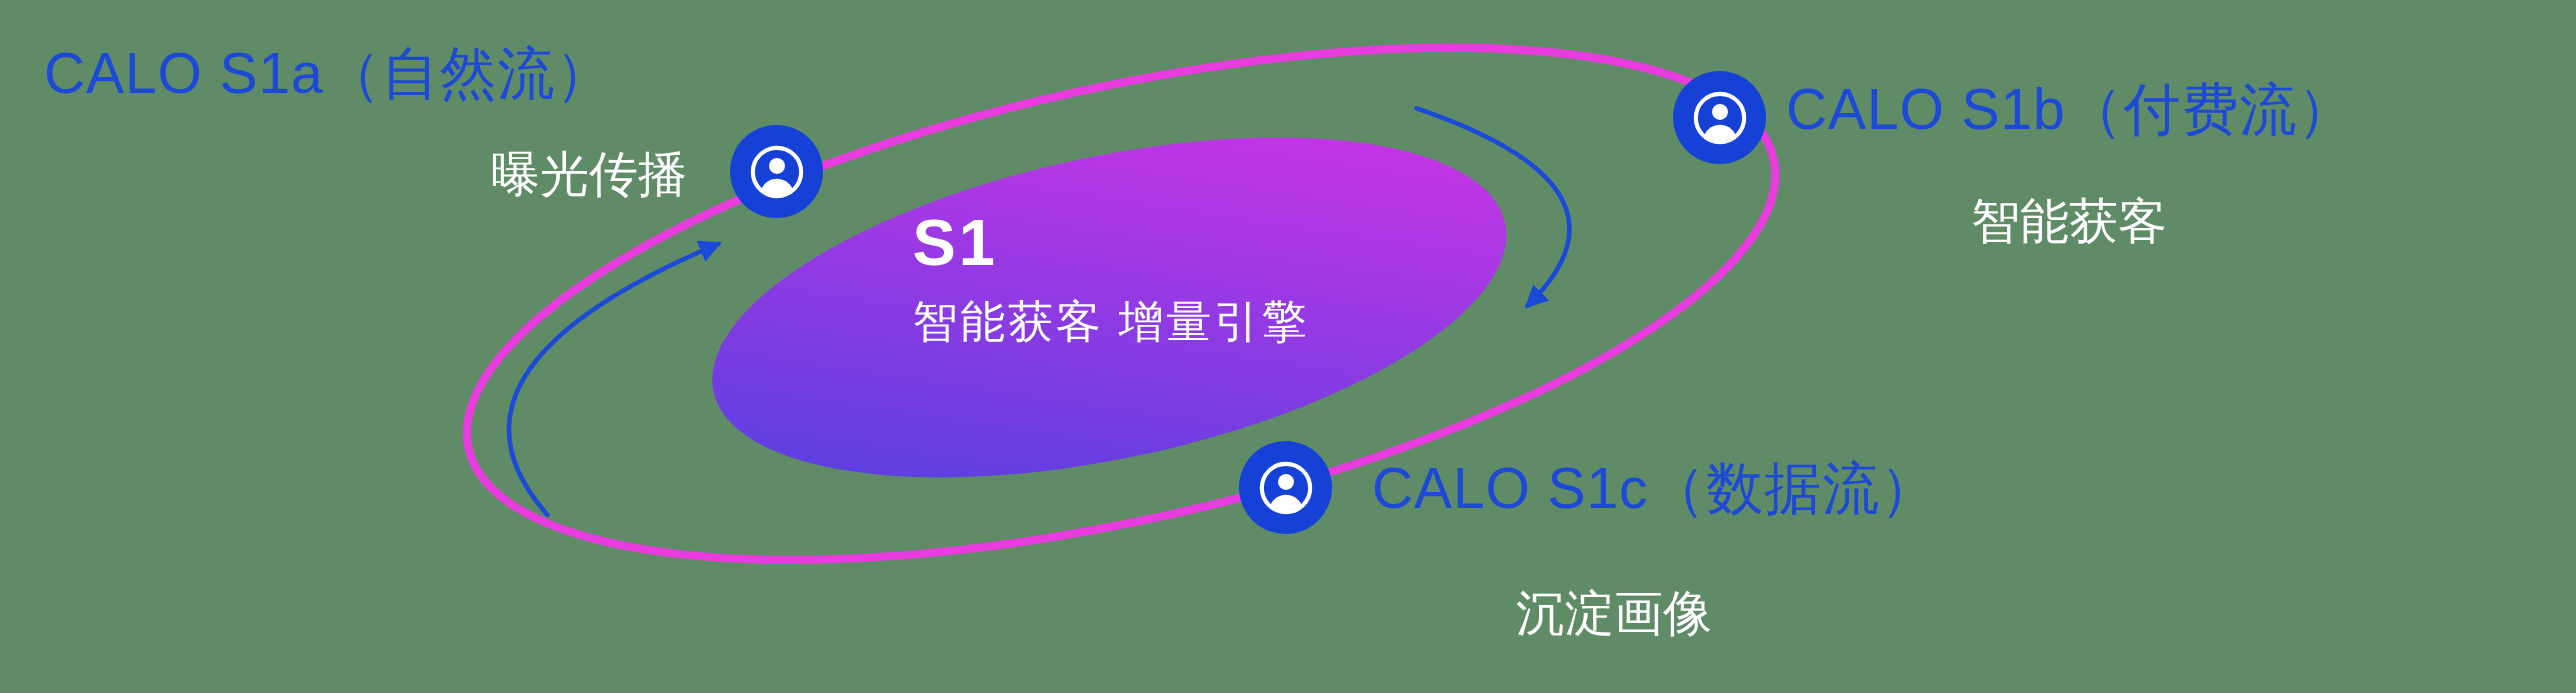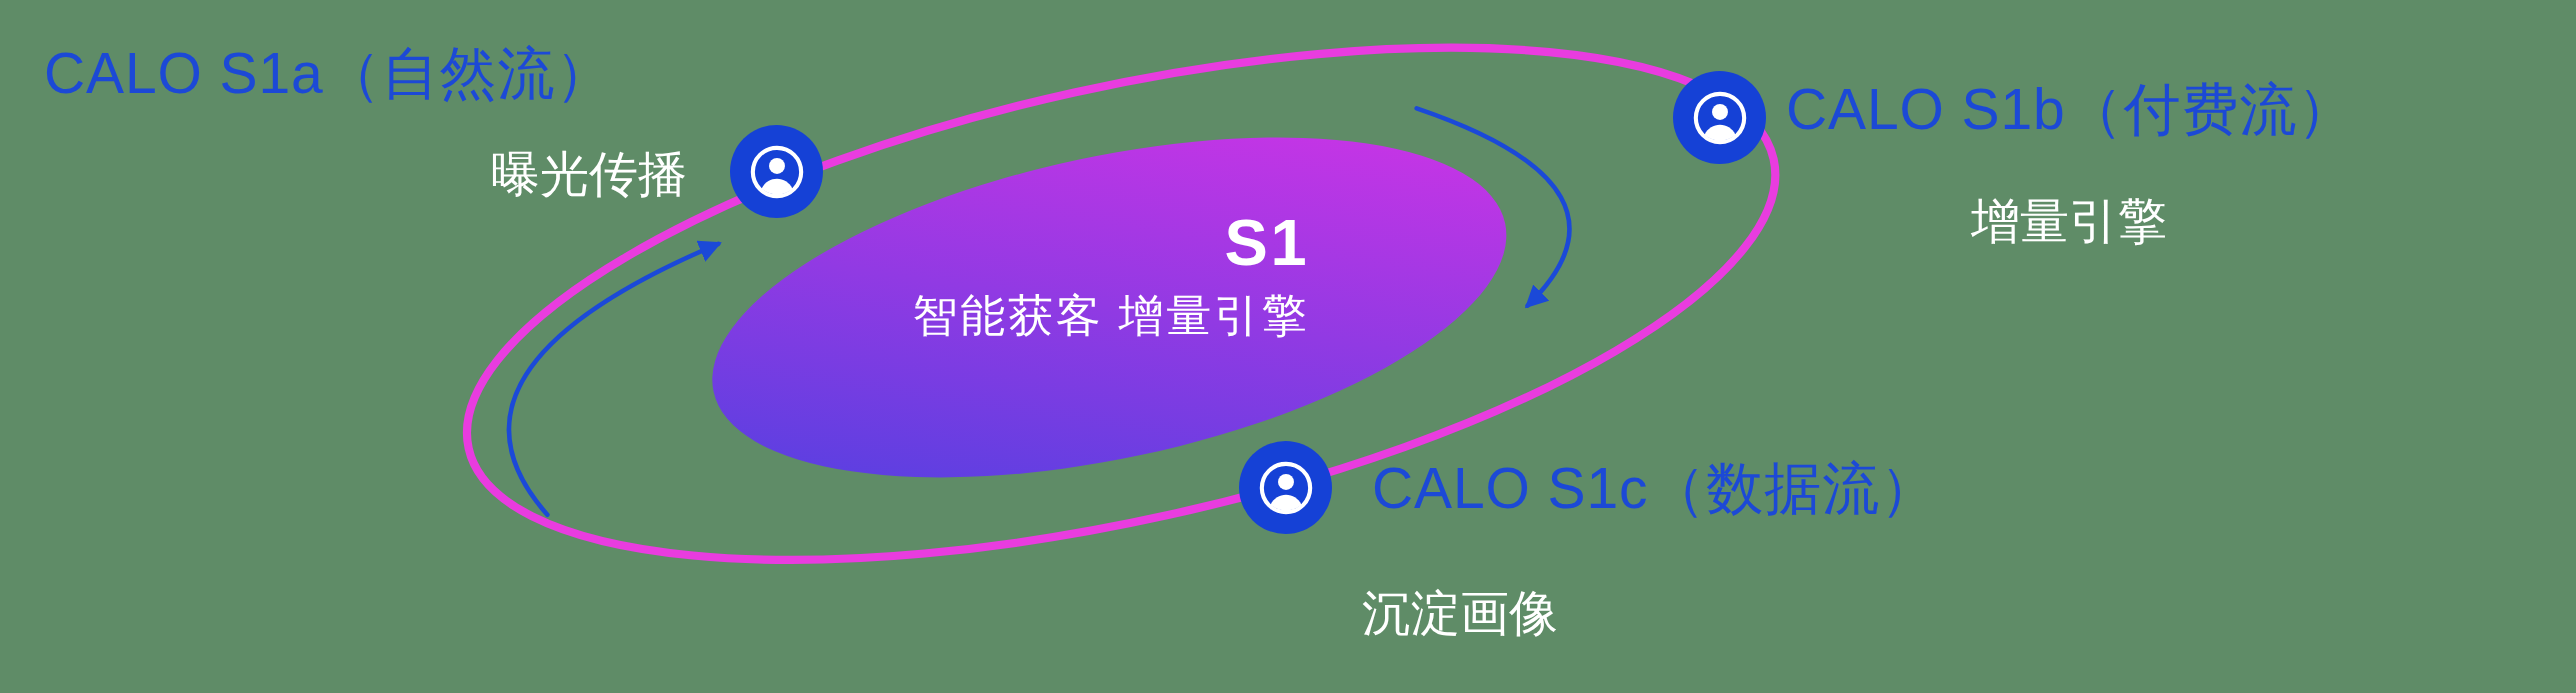--- a/index.html
+++ b/index.html
@@ -65,31 +65,31 @@
     font-weight: 500;
     white-space: nowrap;
     line-height: 1.1;
   }
 
   .core-text {
     position: absolute;
     left: 1111px;
     top: 205px;
     transform: translateX(-50%);
-    text-align: right;
+    text-align: left;
     color: var(--text-white, #ffffff);
     white-space: nowrap;
   }
   .core-title {
     font-size: 65px;
     font-weight: 600;
     letter-spacing: 2.7px;
   }
   .core-subtitle {
-    margin-top: 6px;
+    margin-top: 12px;
     font-size: 45px;
     font-weight: 500;
     letter-spacing: 2.7px;
   }
 </style>
 </head>
 <body>
 
 <div class="stage">
 
@@ -129,26 +129,26 @@
   <div class="white-label" style="left:491px; top:152px;font-family:Liberation Mono, monospace;">曝光传播</div>
 
   <div class="node" style="left:1673px; top:71px;">
     <svg viewBox="0 0 24 24">
       <circle cx="12" cy="12" r="10" fill="none" stroke="#ffffff" stroke-width="1.7"></circle>
       <circle cx="12" cy="9.5" r="3.3" fill="#ffffff"></circle>
       <path d="M5.6 18.9 C7 16.2 9.3 14.8 12 14.8 C14.7 14.8 17 16.2 18.4 18.9 C16.7 20.4 14.5 21.3 12 21.3 C9.5 21.3 7.3 20.4 5.6 18.9 Z" fill="#ffffff"></path>
     </svg>
   </div>
   <div class="blue-label" style="left:1786px; top:78px;">CALO S1b（付费流）</div>
-  <div class="white-label" style="left:1971px; top:195px;">增量引擎</div>
+  <div class="white-label" style="left:1971px; top:195px;">智能获客</div>
 
   <div class="node" style="left:1239px; top:441px;">
     <svg viewBox="0 0 24 24">
       <circle cx="12" cy="12" r="10" fill="none" stroke="#ffffff" stroke-width="1.7"></circle>
       <circle cx="12" cy="9.5" r="3.3" fill="#ffffff"></circle>
       <path d="M5.6 18.9 C7 16.2 9.3 14.8 12 14.8 C14.7 14.8 17 16.2 18.4 18.9 C16.7 20.4 14.5 21.3 12 21.3 C9.5 21.3 7.3 20.4 5.6 18.9 Z" fill="#ffffff"></path>
     </svg>
   </div>
   <div class="blue-label" style="left:1372px; top:457px;">CALO S1c（数据流）</div>
-  <div class="white-label" style="left:1362px; top:587px;">沉淀画像</div>
+  <div class="white-label" style="left:1516px; top:587px;">沉淀画像</div>
 
 </div>
 
 
 </body></html>

